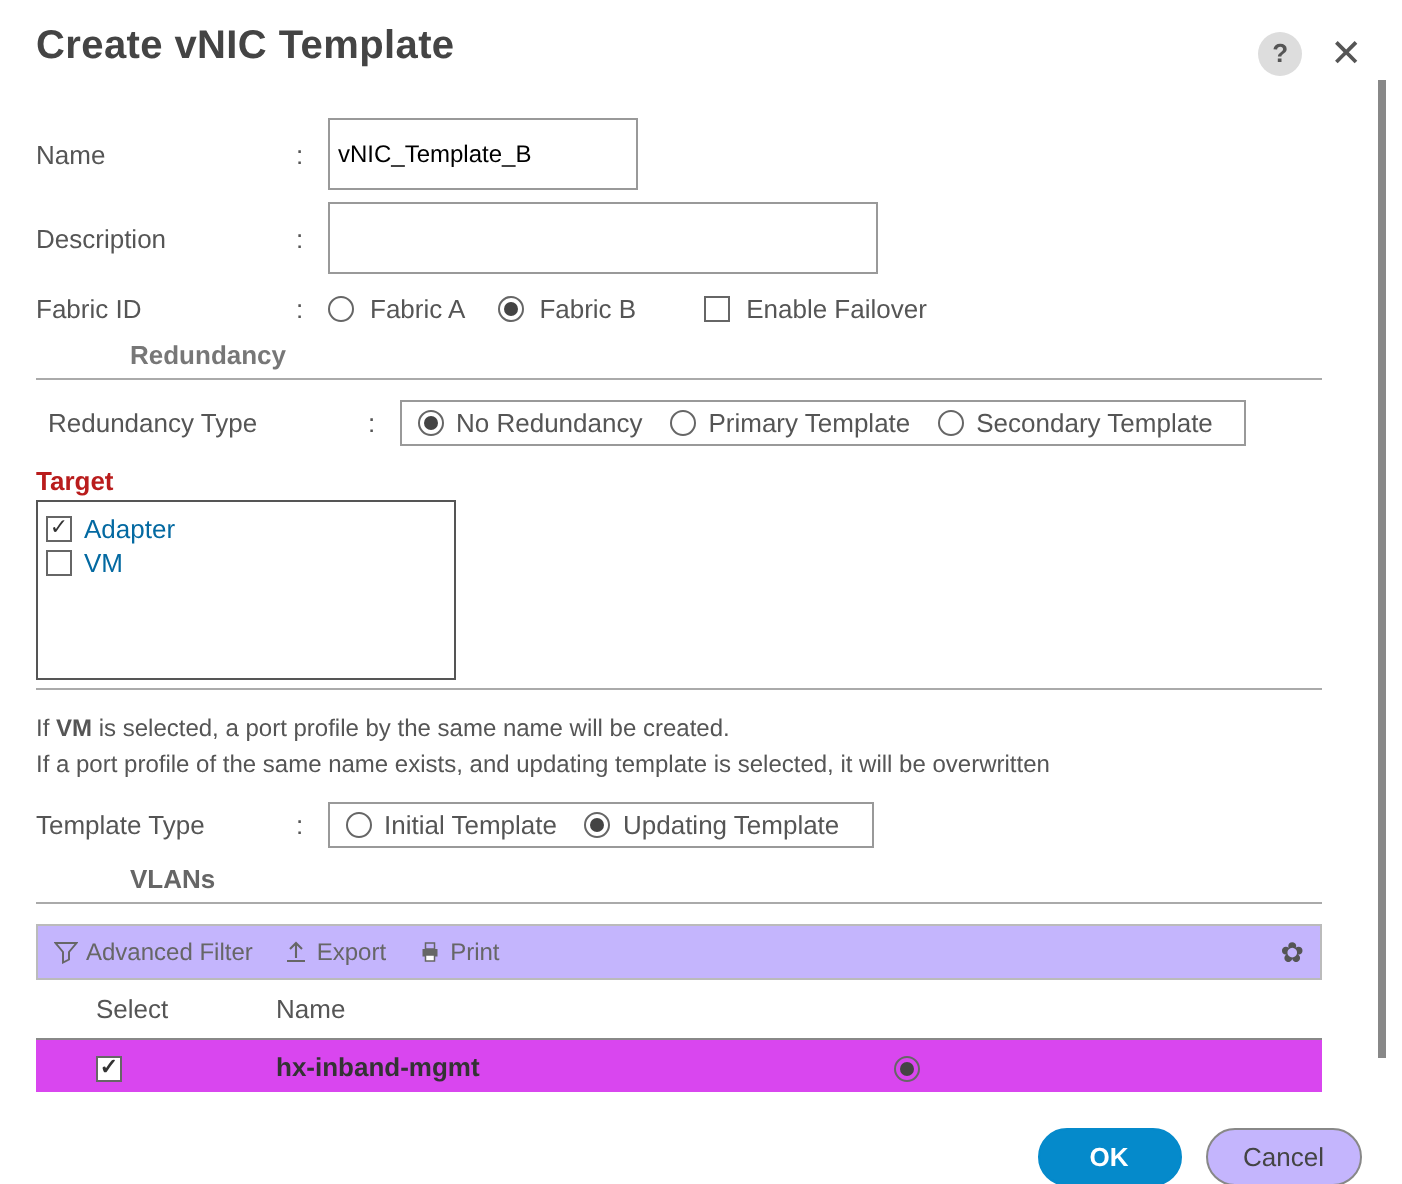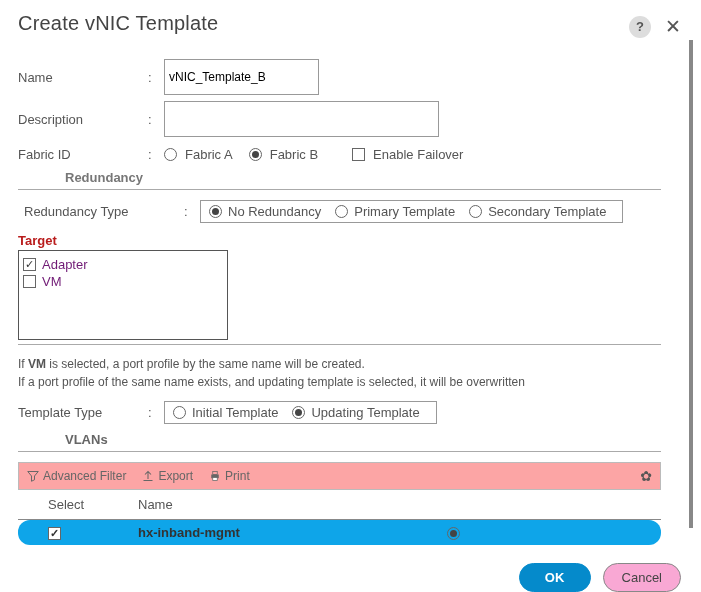--- a/index.html
+++ b/index.html
@@ -13,21 +13,21 @@
     width: 701px;
     position: relative;
   }
   .header-row {
     display: flex;
     align-items: center;
     justify-content: space-between;
   }
   h1 {
     font-size: 20px;
-    font-weight: 400;
+    font-weight: 700;
     color: #444;
     margin: 0 0 18px 0;
     letter-spacing: 0.2px;
   }
   .header-icons { display: flex; gap: 14px; align-items: center; margin-top: -12px; }
   .help-circle {
     width: 22px; height: 22px; border-radius: 50%; background: #ddd;
     display: flex; align-items: center; justify-content: center;
     font-size: 13px; font-weight: bold; color: #555;
   }
@@ -78,61 +78,61 @@
     color: #777; font-weight: bold; font-size: 13px; margin-top: 8px; margin-left: 47px;
   }
   hr.divider { border: none; border-top: 1px solid #aaa; margin: 4px 0 10px 0; }
 
   .boxed-radio { border: 1px solid #999; padding: 3px 8px; display: inline-flex; gap: 6px; align-items: center; }
 
   .target-block .target-label { color: #b91c1c; font-weight: bold; font-size: 13px; }
   .target-box {
     width: 210px; height: 90px; border: 1px solid #555; margin-top: 2px; padding: 4px;
   }
-  .target-row { display: flex; align-items: center; gap: 6px; margin: 2px 0; font-size: 13px; color:#701a75;}
+  .target-row { display: flex; align-items: center; gap: 6px; margin: 2px 0; font-size: 13px; color:#0369a1;}
 
   .warn-text { font-size: 12px; color: #555; line-height: 1.5; }
   .warn-text .bold { font-weight: bold; }
 
   
   .toolbar {
     display: flex; align-items: center; gap: 16px;
-    border: 1px solid #bbb; background: #fca5a5; padding: 5px 8px;
+    border: 1px solid #bbb; background: #c4b5fd; padding: 5px 8px;
     margin-top: 6px;
   }
   .tool-item { display: flex; align-items: center; gap: 4px; color: #666; font-size: 12px; }
   .gear { margin-left: auto; font-size: 14px; }
 
   
   .thead {
     display: grid;
     grid-template-columns: 90px 1fr 200px;
     padding: 7px 14px 7px 30px; color: #555; font-size: 13px;
   }
   .table-divider { border: none; border-top: 1px solid #888; margin: 0; }
   .trow {
     display: grid;
     grid-template-columns: 90px 1fr 200px;
     align-items: center;
     padding: 5px 14px 5px 30px;
-    background: #0ea5e9;
-    font-size: 13px; font-weight: bold; color: #333; border-radius: 12px;
+    background: #d946ef;
+    font-size: 13px; font-weight: bold; color: #333;
   }
 
   
   .footer {
     display: flex; justify-content: flex-end; gap: 12px;
     margin-top: 18px;
   }
   .btn {
     min-width: 72px; padding: 6px 18px; border-radius: 16px;
     font-size: 13px; text-align: center;
   }
   .btn.primary { background: #058acb; color: #fff; border: 1px solid #058acb; font-weight: bold;}
-  .btn.secondary { background: #f9a8d4; color: #444; border: 1px solid #888; }
+  .btn.secondary { background: #c4b5fd; color: #444; border: 1px solid #888; }
 
   svg.ico { width: 12px; height: 12px; }
 </style>
 </head>
 <body>
 
 <div class="header-row">
   <h1>Create vNIC Template</h1>
   <div class="header-icons">
     <span class="help-circle">?</span>

